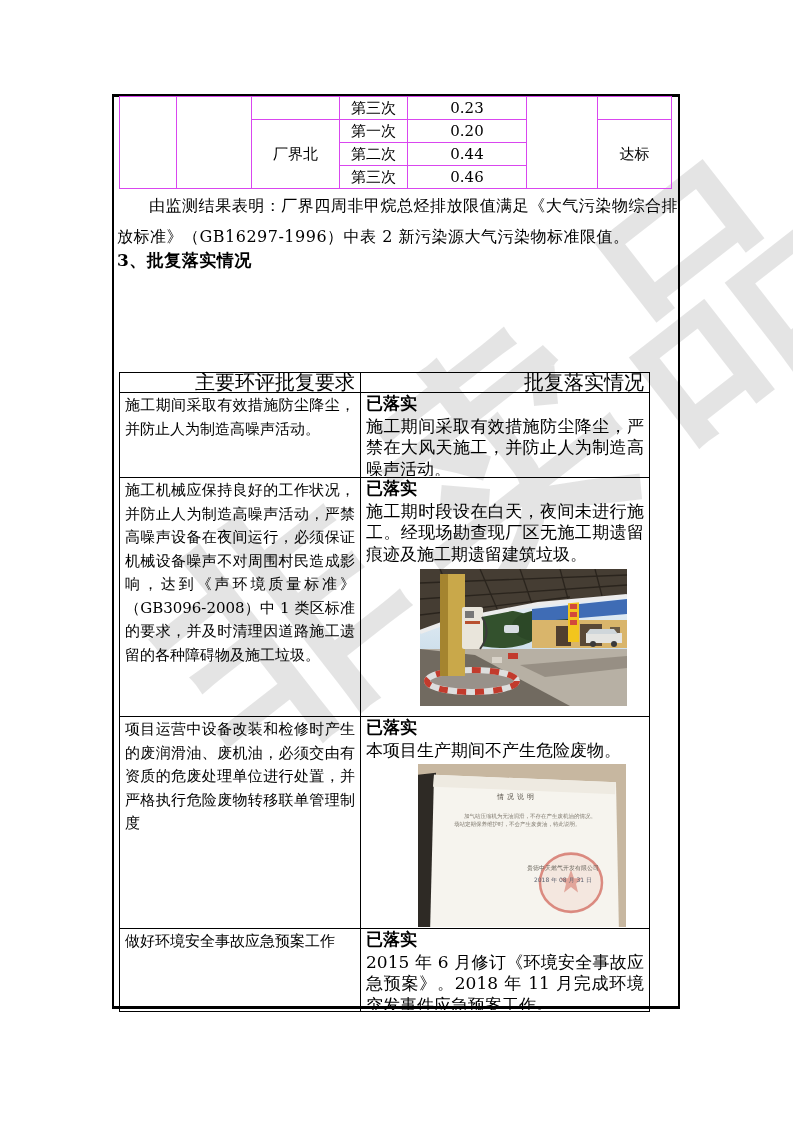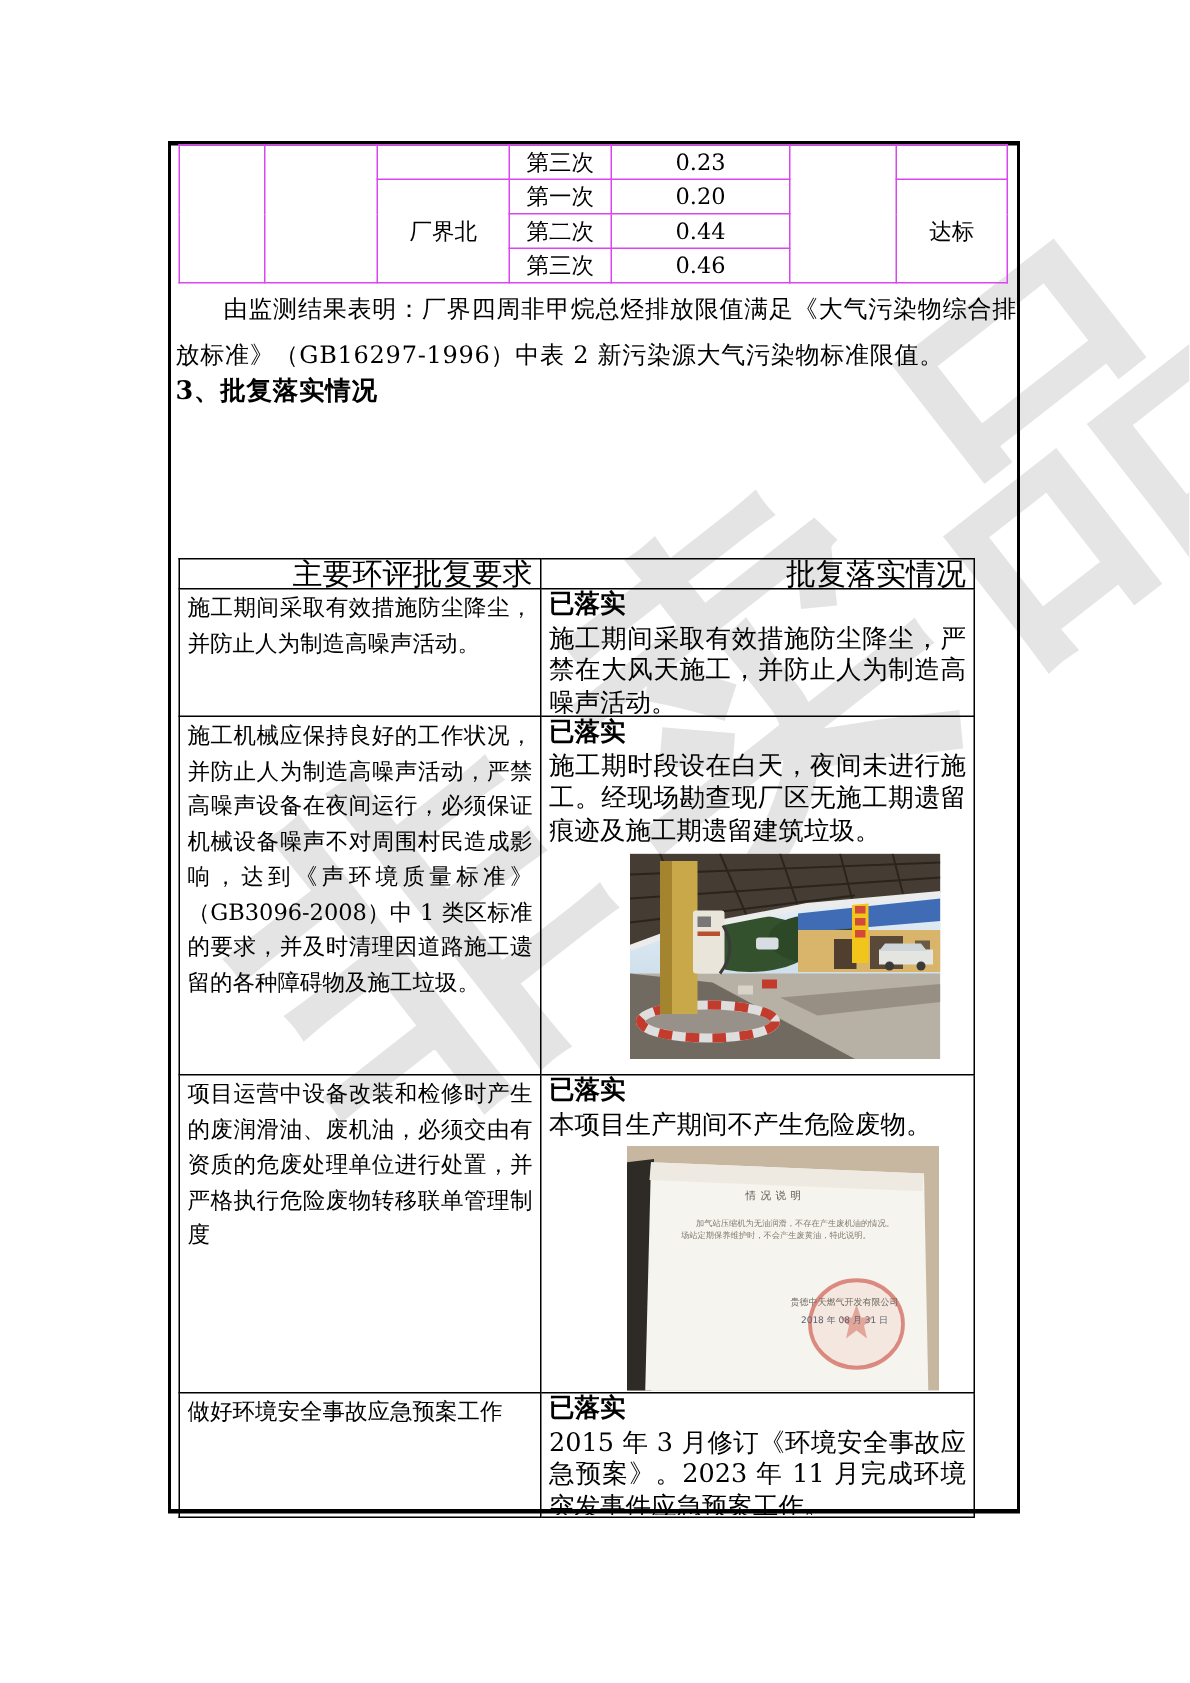--- a/index.html
+++ b/index.html
@@ -236,20 +236,20 @@
       </td>
     </tr>
 
     <tr>
       <td>
         <div class="cellbox h-r4 req">做好环境安全事故应急预案工作</div>
       </td>
       <td>
         <div class="cellbox h-r4">
           <div class="status">已落实</div>
-          <div class="impl">2015 年 3 月修订《环境安全事故应急预案》。2023 年 11 月完成环境突发事件应急预案工作。</div>
+          <div class="impl">2015 年 6 月修订《环境安全事故应急预案》。2018 年 11 月完成环境突发事件应急预案工作。</div>
         </div>
       </td>
     </tr>
   </tbody>
     </table>
 
 </div>
 
 </body></html>

